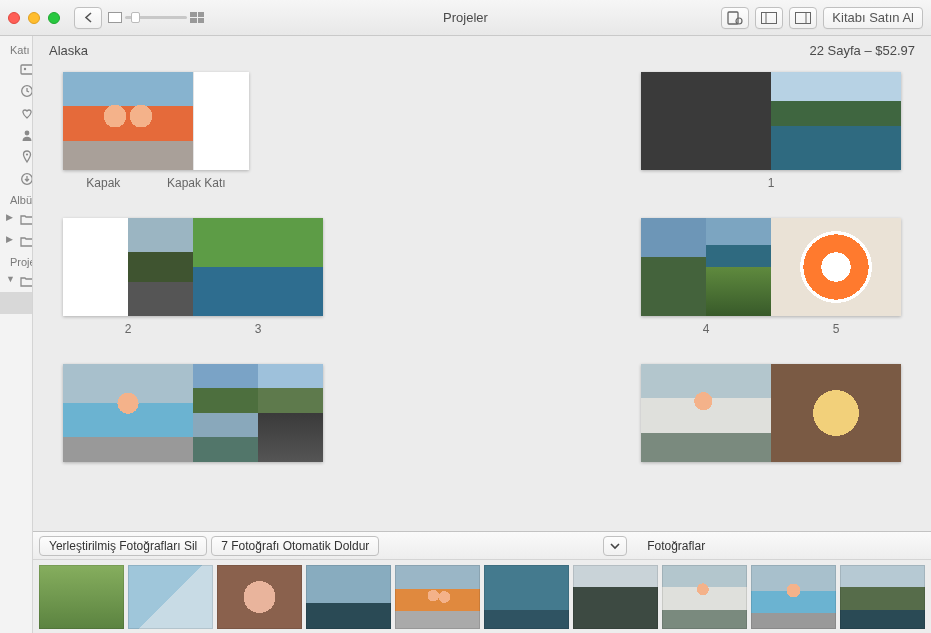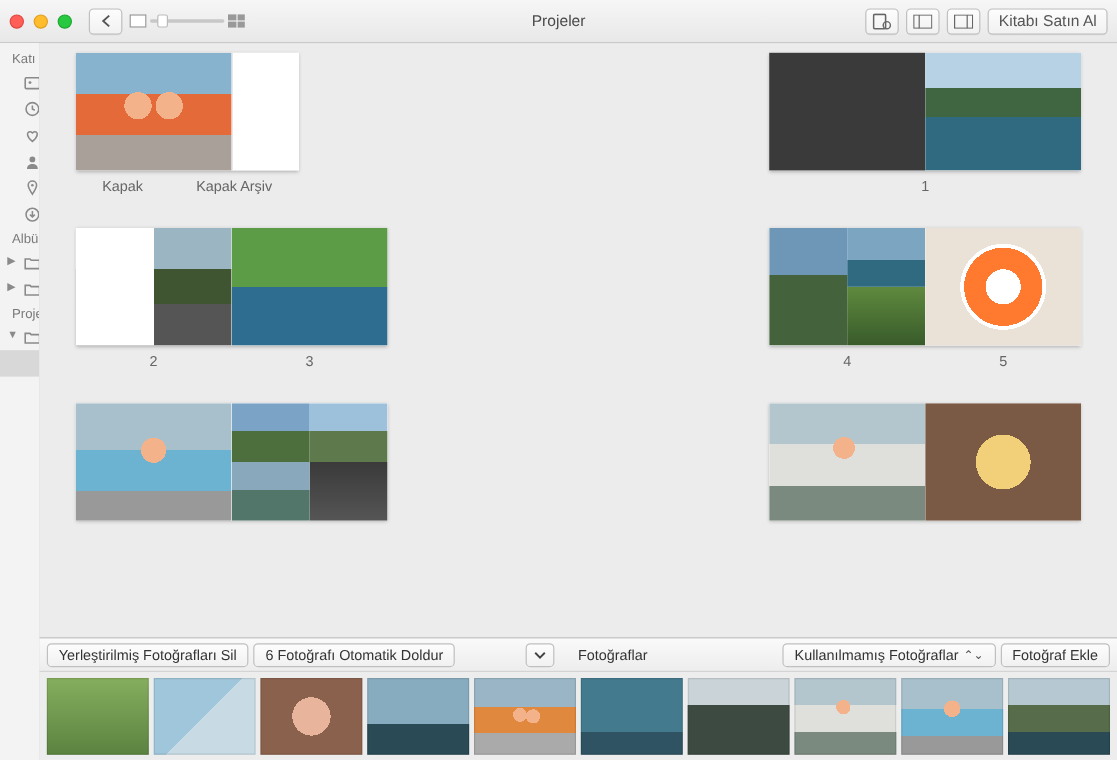--- a/index.html
+++ b/index.html
@@ -347,34 +347,38 @@
       </div>
     <div class="sb-row">
         <div class="sb-item sub">
       
       
     </div>
       </div>
   </div>
 
   <div class="content">
+    <div class="content-header">
+      <span>Alaska</span>
+      <span>22 Sayfa – $52.97</span>
+    </div>
 
     <div class="pages-area">
 
       <div class="page-row">
         <div class="page-group">
           <div class="spread">
             <div class="page cover photo">
                 <div class="ph ph-people"></div>
               </div>
             <div class="page spine"></div>
           </div>
           <div class="spread-labels">
             <span>Kapak</span>
-            <span>Kapak Arşiv</span>
+            <span>Kapak Katı</span>
           </div>
         </div>
 
         <div class="page-group" style="margin-left:auto">
           <div class="spread">
             <div class="page dark"></div>
             <div class="page photo">
                 <div class="ph ph-lake"></div>
               </div>
           </div>
@@ -433,35 +437,28 @@
             <div class="page photo">
                 <div class="ph ph-star2"></div>
               </div>
           </div>
         </div>
       </div>
     </div>
 
     <div class="bottom-bar">
       <div class="bb-btn">Yerleştirilmiş Fotoğrafları Sil</div>
-      <div class="bb-btn">6 Fotoğrafı Otomatik Doldur</div>
+      <div class="bb-btn">7 Fotoğrafı Otomatik Doldur</div>
       <div class="bb-center">
         <div class="bb-btn" style="padding:0 6px;min-width:22px">
           <svg width="10" height="8" viewBox="0 0 10 8">
               <path d="M1 2l4 4 4-4" fill="none" stroke="#444" stroke-width="1.6"></path>
             </svg>
         </div>
         <span>Fotoğraflar</span>
-      </div>
-      <div class="bb-right">
-        <div class="bb-btn">
-          <span>Kullanılmamış Fotoğraflar</span>
-          <span class="chev">⌃⌄</span>
-        </div>
-        <div class="bb-btn">Fotoğraf Ekle</div>
       </div>
     </div>
 
     <div class="thumb-strip">
       <div class="thumb ph-grass"></div>
       <div class="thumb ph-map"></div>
       <div class="thumb ph-starfish"></div>
       <div class="thumb ph-sea"></div>
       <div class="thumb ph-kids"></div>
       <div class="thumb ph-kayak"></div>

